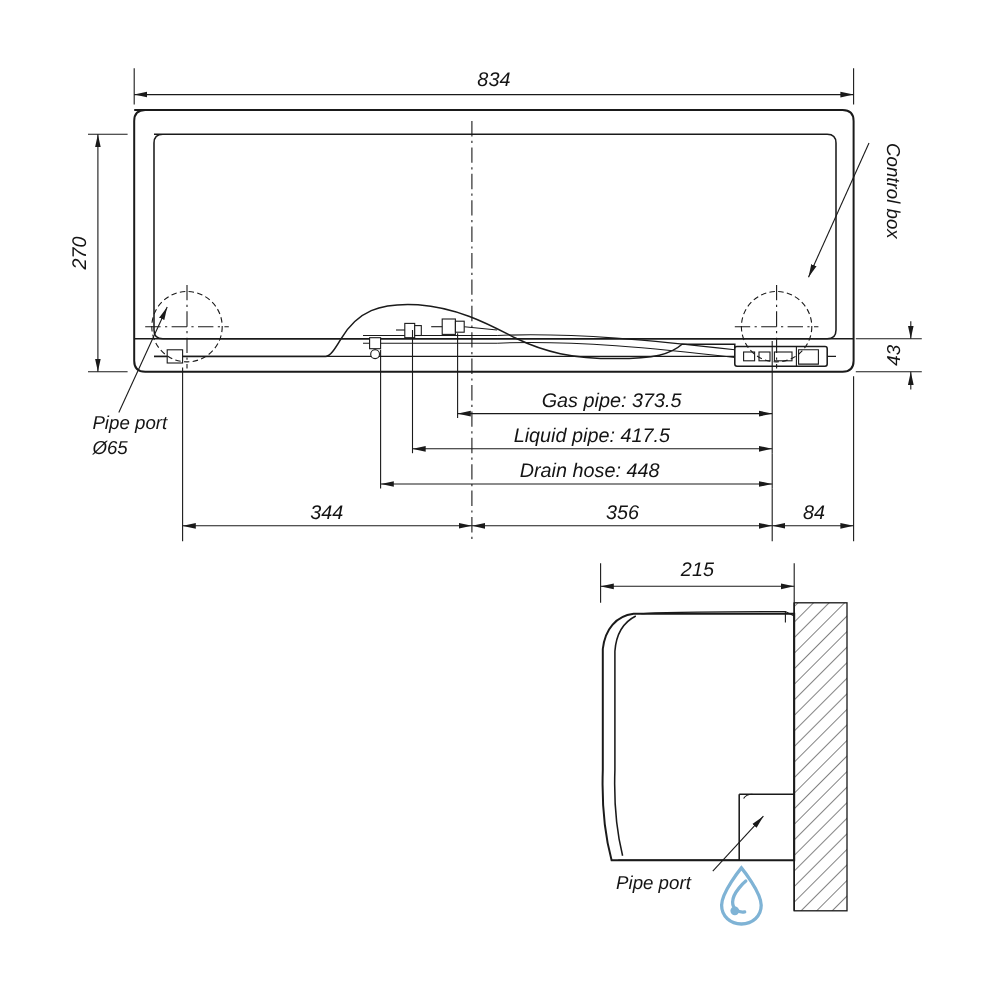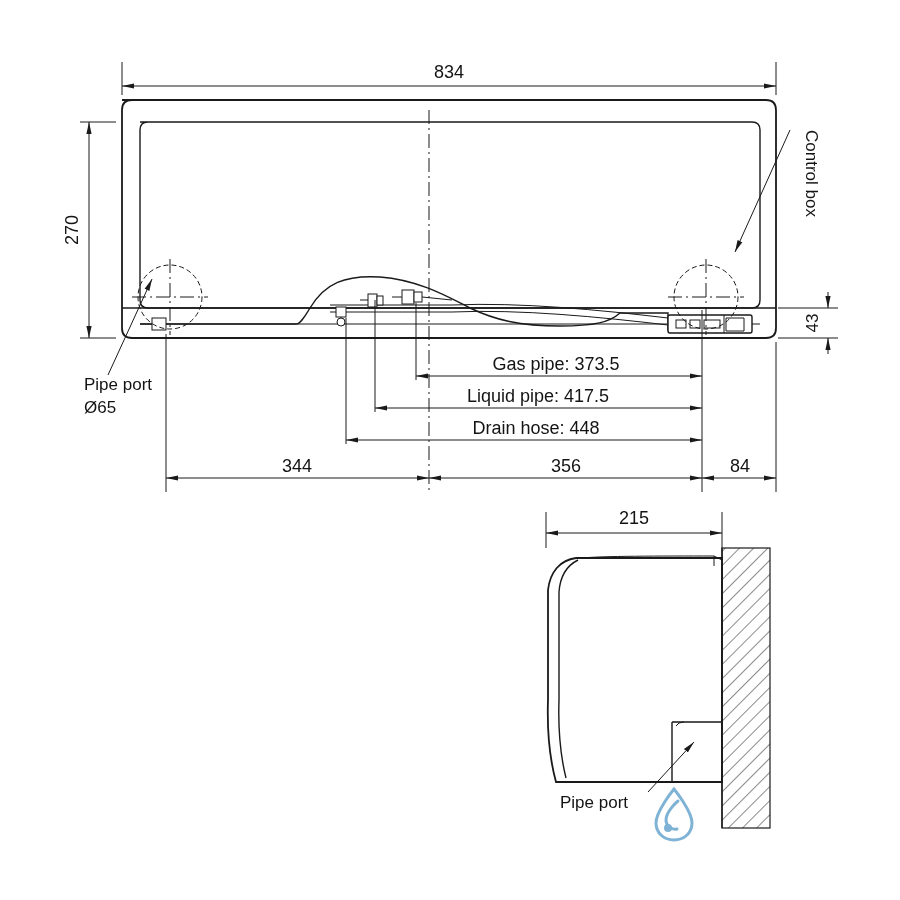--- a/index.html
+++ b/index.html
@@ -11,20 +11,21 @@
     width: 900px;
     height: 900px;
     font-family: "Liberation Sans", sans-serif;
     color: #1a1a1a;
     overflow: hidden;
   }
   #stage {
     position: relative;
     width: 724px;
     height: 900px;
+    font-style: italic;
   }
   svg#drawing {
     position: absolute;
     left: 0;
     top: 0;
     width: 900px;
     height: 900px;
     display: block;
   }
   .dim-text {

